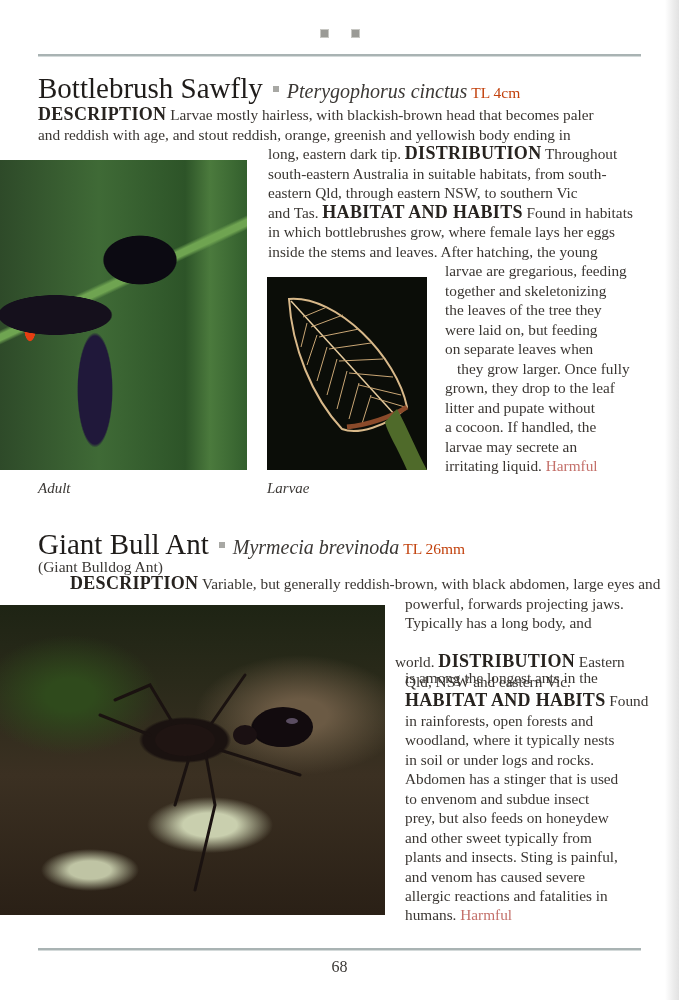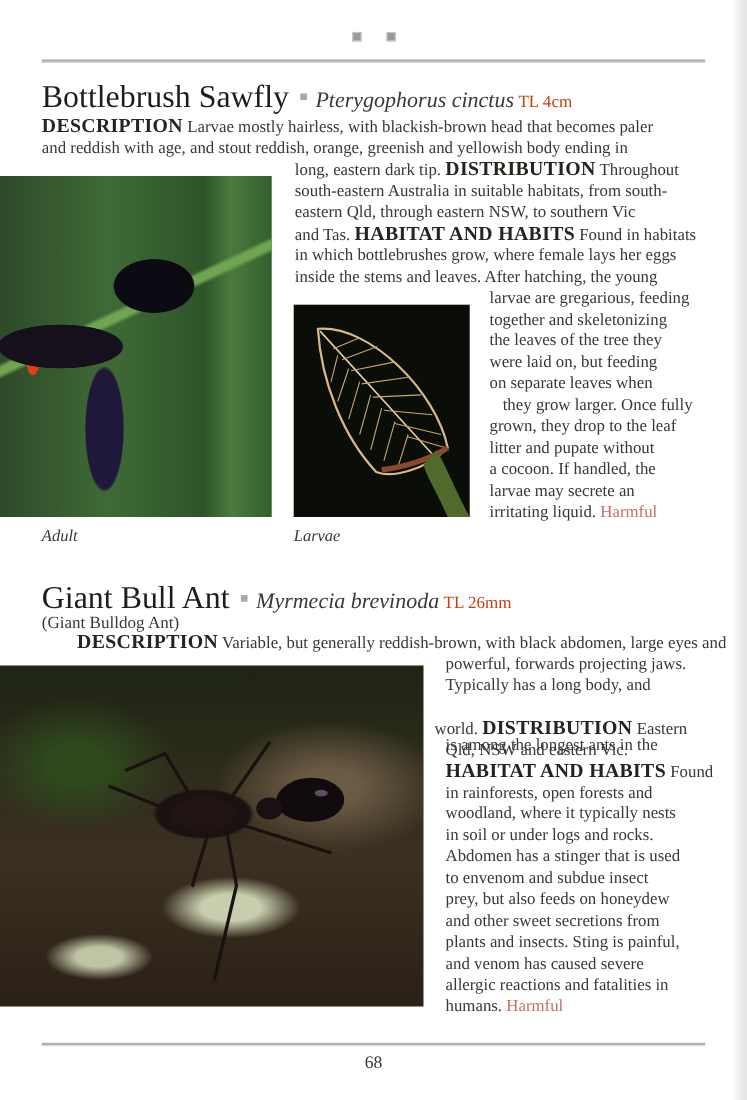--- a/index.html
+++ b/index.html
@@ -173,21 +173,21 @@
 <div class="body-text" style="top:672px; left:405px;"><span>Qld, NSW and eastern Vic.</span></div>
 <div class="body-text" style="top:691px; left:405px;">
   <span class="kw">HABITAT AND HABITS</span><span> Found</span>
 </div>
 <div class="body-text" style="top:711px; left:405px;"><span>in rainforests, open forests and</span></div>
 <div class="body-text" style="top:730px; left:405px;"><span>woodland, where it typically nests</span></div>
 <div class="body-text" style="top:750px; left:405px;"><span>in soil or under logs and rocks.</span></div>
 <div class="body-text" style="top:769px; left:405px;"><span>Abdomen has a stinger that is used</span></div>
 <div class="body-text" style="top:789px; left:405px;"><span>to envenom and subdue insect</span></div>
 <div class="body-text" style="top:808px; left:405px;"><span>prey, but also feeds on honeydew</span></div>
-<div class="body-text" style="top:828px; left:405px;"><span>and other sweet secretions from</span></div>
+<div class="body-text" style="top:828px; left:405px;"><span>and other sweet typically from</span></div>
 <div class="body-text" style="top:847px; left:405px;"><span>plants and insects. Sting is painful,</span></div>
 <div class="body-text" style="top:867px; left:405px;"><span>and venom has caused severe</span></div>
 <div class="body-text" style="top:886px; left:405px;"><span>allergic reactions and fatalities in</span></div>
 <div class="body-text" style="top:905px; left:405px;">
   <span>humans. </span><span class="status">Harmful</span>
 </div>
 
 <div class="photo ph-ant">
   <svg width="385" height="310" viewBox="0 0 385 310">
     <g stroke="#1a1210" stroke-width="3" fill="none" stroke-linecap="round">

